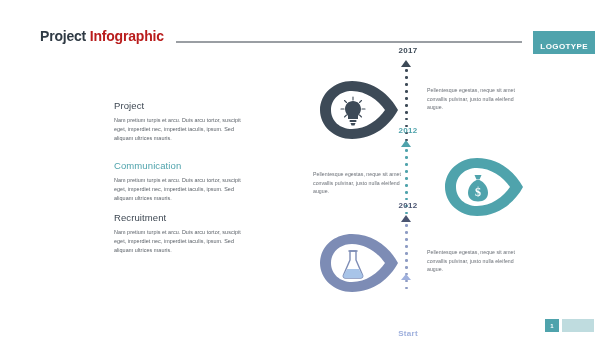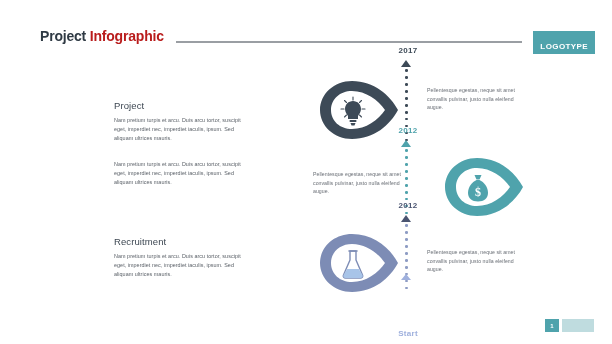--- a/index.html
+++ b/index.html
@@ -46,21 +46,21 @@
     margin-bottom:5px;
   }
   .block-h.dark { color:#3d4752; }
   .block-h.teal { color:#4fa3ac; }
   .block-p {
     font-size:5.4px; line-height:1.62; color:#5b6168;
     letter-spacing:0.05px;
   }
   #block-analysis      { top:100px; }
   #block-communication { top:160px; }
-  #block-recruitment   { top:236px; }
+  #block-recruitment   { top:212px; }
 
   
   .timeline { position:absolute; left:396px; top:46px; width:24px; height:250px; }
 
   .yearlabel {
     position:absolute; left:-14px; width:52px; text-align:center;
     font-size:8px; font-weight:bold; letter-spacing:0.3px;
   }
   #year-2017 { top:0px;   color:#3d4a57; }
   #year-2016 { top:80px;  color:#4fa3ac; }
@@ -134,20 +134,21 @@
 </div>
 
 <div class="textcol">
 
   <div class="block" id="block-analysis">
     <div class="block-h dark">Project</div>
     <div class="block-p">Nam pretium turpis et arcu. Duis arcu tortor, suscipit eget, imperdiet nec, imperdiet iaculis, ipsum. Sed aliquam ultrices mauris.</div>
   </div>
 
   <div class="block" id="block-communication">
+    <div class="block-h teal">Communication</div>
     <div class="block-p">Nam pretium turpis et arcu. Duis arcu tortor, suscipit eget, imperdiet nec, imperdiet iaculis, ipsum. Sed aliquam ultrices mauris.</div>
   </div>
 
   <div class="block" id="block-recruitment">
     <div class="block-h dark">Recruitment</div>
     <div class="block-p">Nam pretium turpis et arcu. Duis arcu tortor, suscipit eget, imperdiet nec, imperdiet iaculis, ipsum. Sed aliquam ultrices mauris.</div>
   </div>
 
 </div>
 

